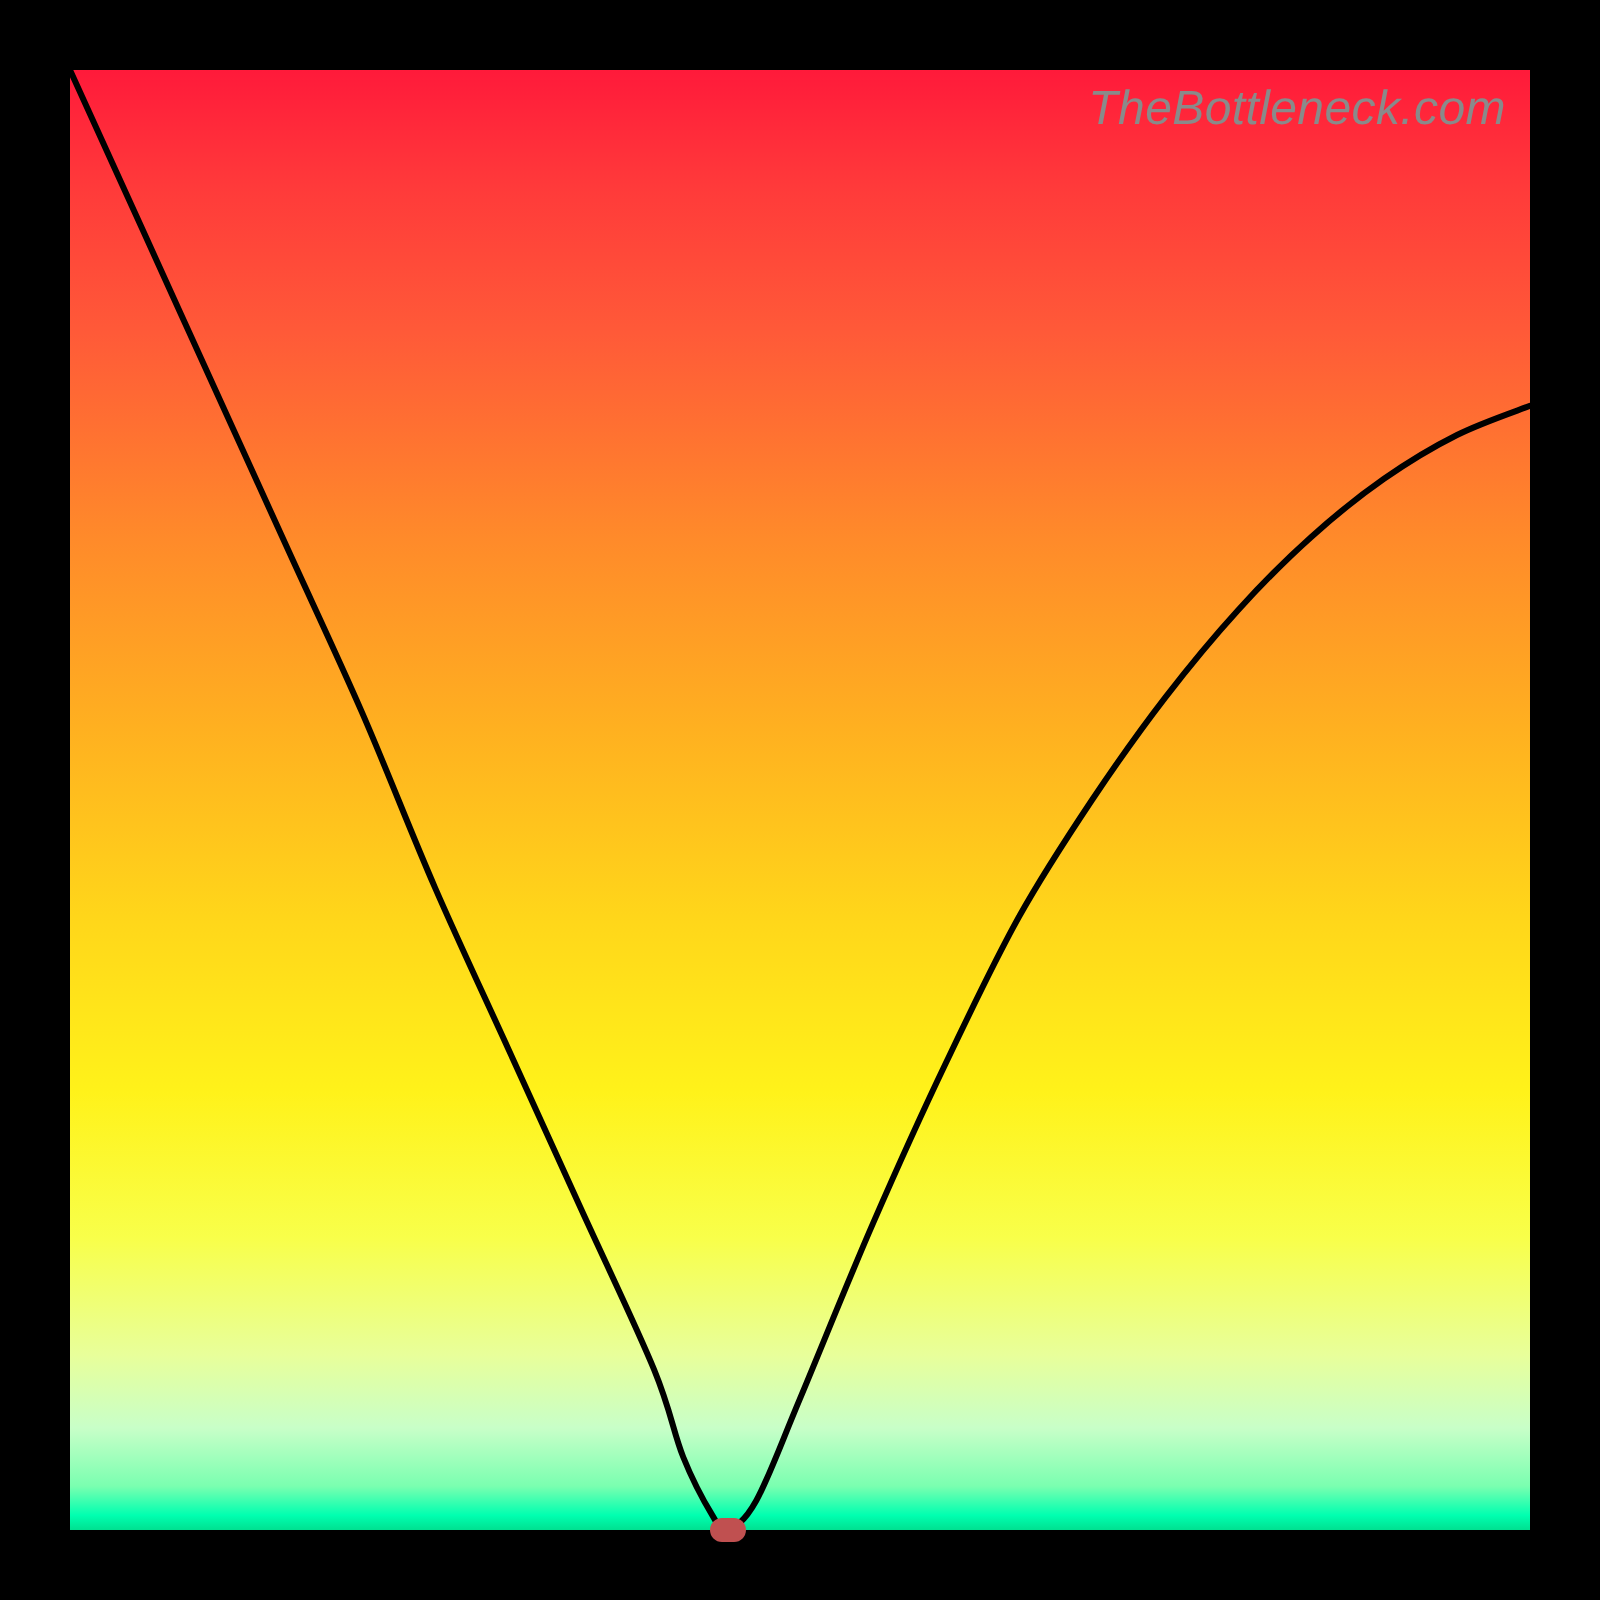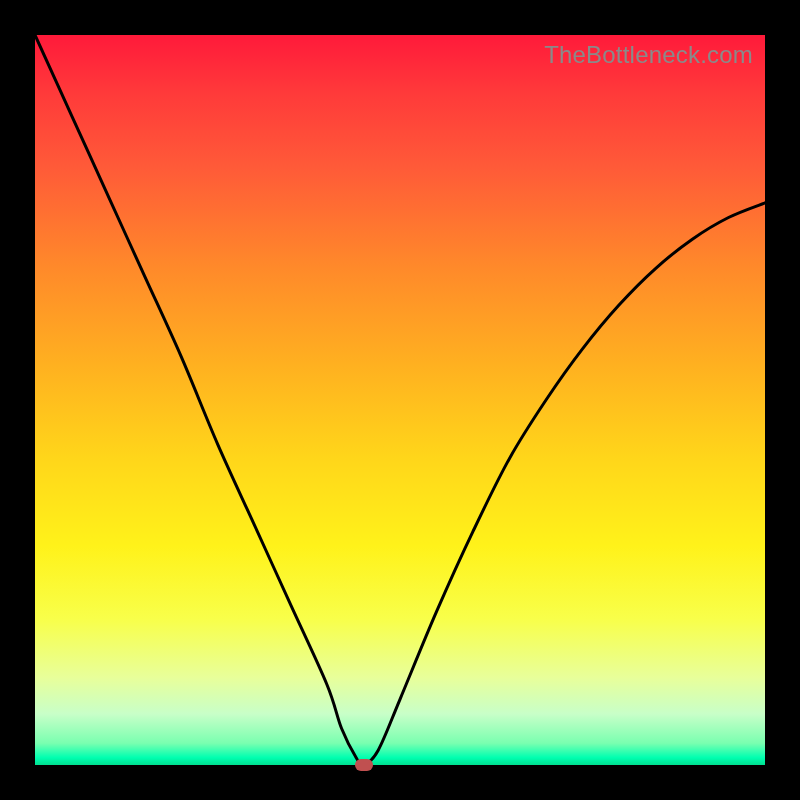--- a/index.html
+++ b/index.html
@@ -41,20 +41,21 @@
   }
   .attribution {
     position: absolute;
     top: 6px;
     right: 12px;
     color: #8a8a8a;
     font-size: 24px;
     font-weight: 500;
     letter-spacing: 0.2px;
     user-select: none;
+    font-style: italic;
   }
   svg.curve {
     position: absolute;
     left: 0;
     top: 0;
     width: 730px;
     height: 730px;
   }
   .minmarker {
     position: absolute;

